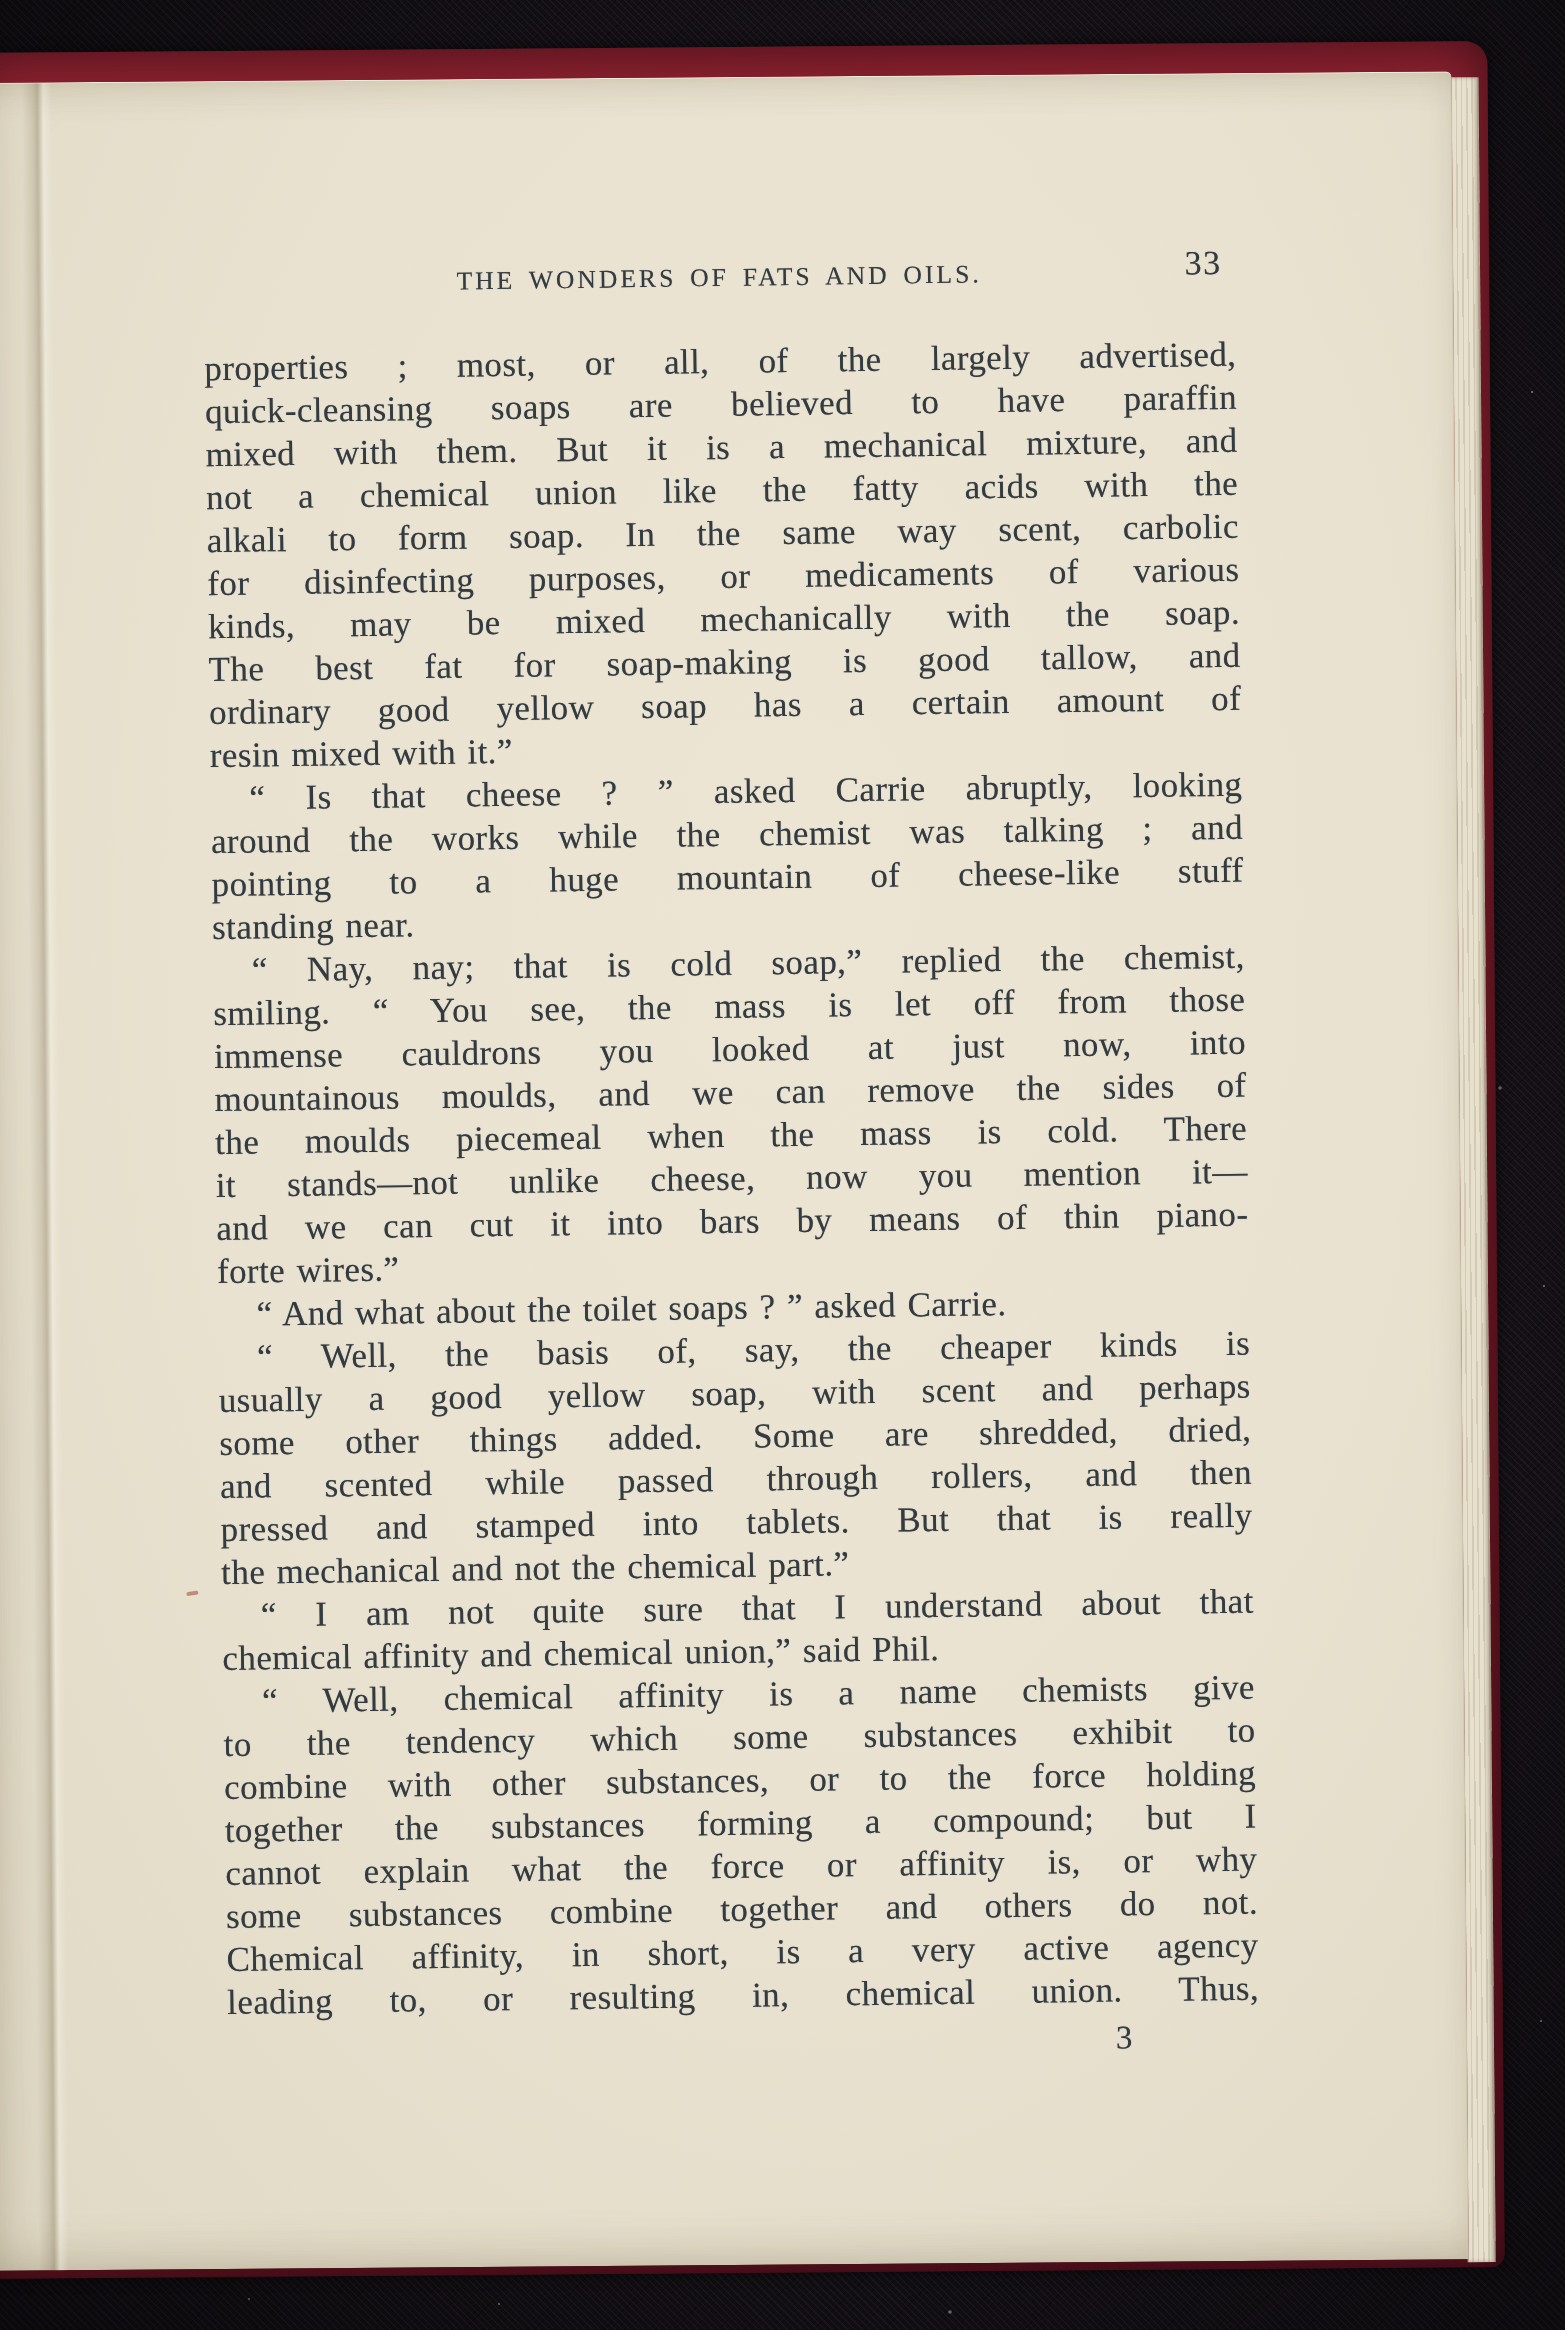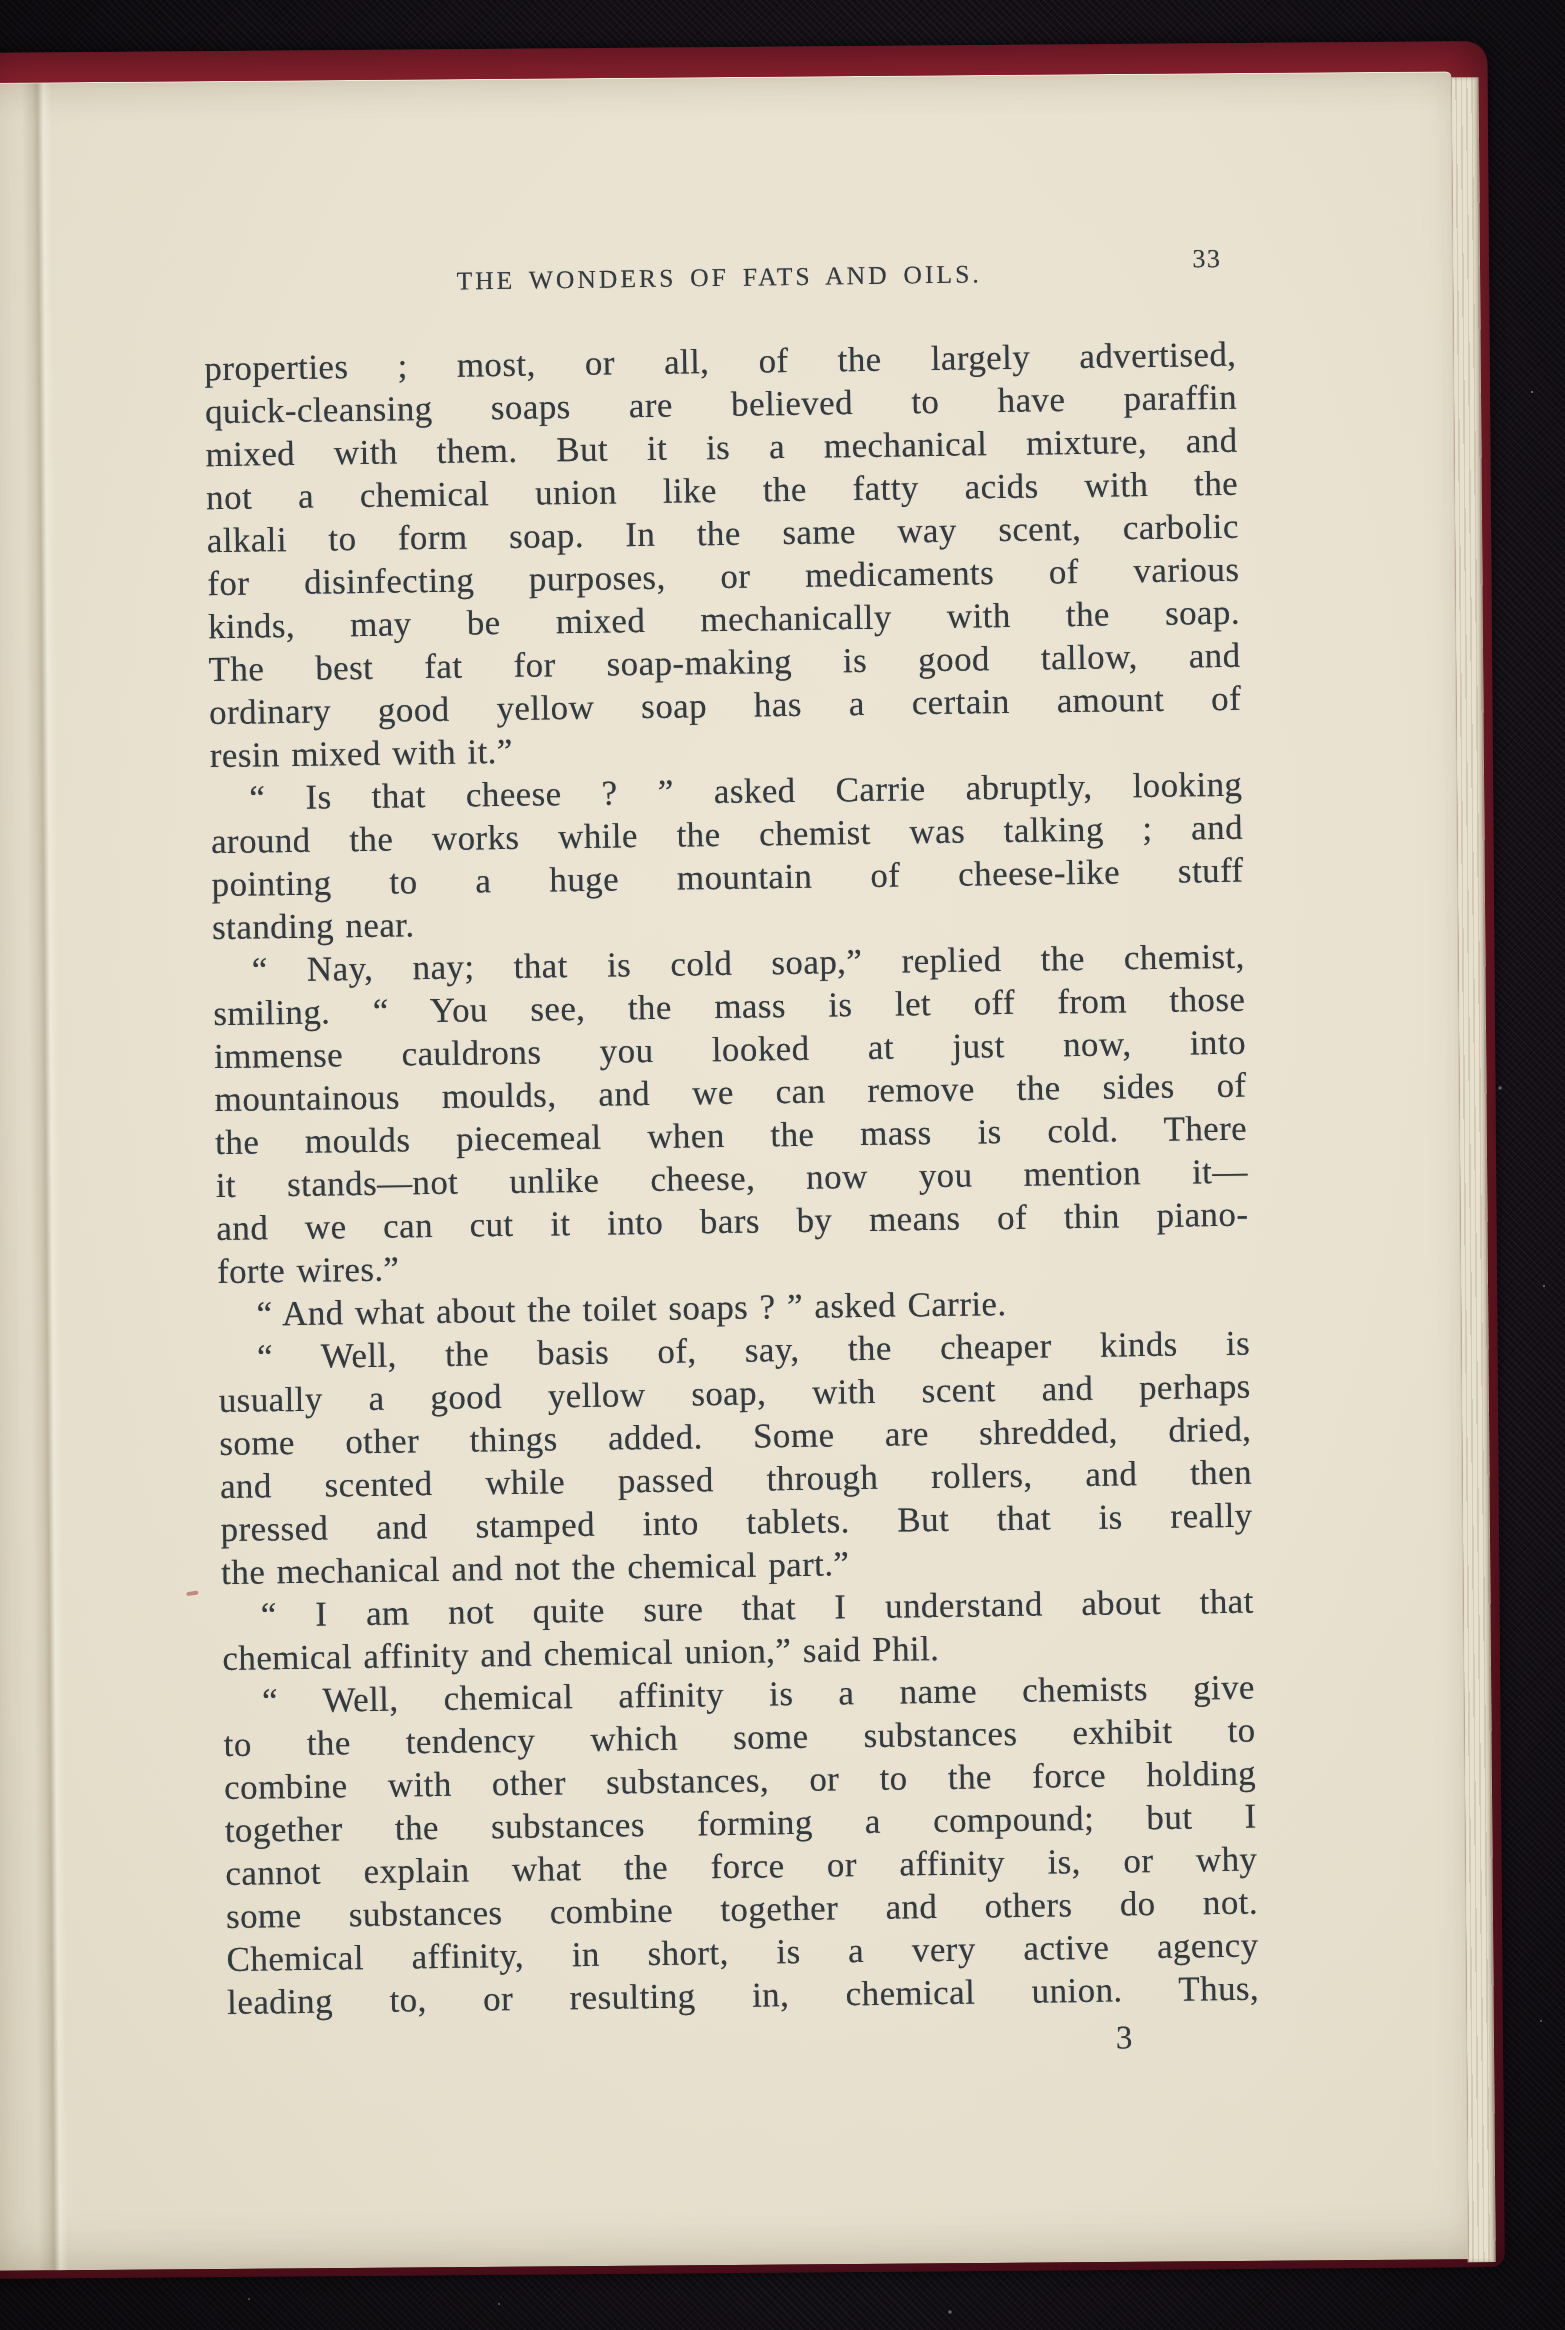--- a/index.html
+++ b/index.html
@@ -76,21 +76,21 @@
     color:var(--ink,#333b41);
     text-shadow:0 0 0.8px rgba(51,59,65,.55);
   }
   .header{position:relative;height:39px;}
   .running-title{
     display:block;text-align:center;
     font-size:25.6px;letter-spacing:3px;word-spacing:4.5px;line-height:36px;
   }
   .page-number{
     position:absolute;right:13.5px;top:-9px;
-    font-size:26px;letter-spacing:1.5px;
+    font-size:34px;letter-spacing:1.5px;
   }
   .body{margin-top:41px;font-size:35px;line-height:43px;letter-spacing:0.4px;word-spacing:2.3px;}
   .para{margin:0;}
   .line{text-align:justify;text-align-last:left;}
   .line.full{text-align-last:justify;}
   .line.first{text-indent:39px;}
   .signature{margin-top:4.5px;font-size:33px;line-height:43px;text-indent:888px;}
   .margin-artifact{
     position:absolute;left:197px;top:1509px;width:12px;height:3.8px;border-radius:2.3px;
     background:rgba(160,70,55,.55);transform:rotate(-8deg);

